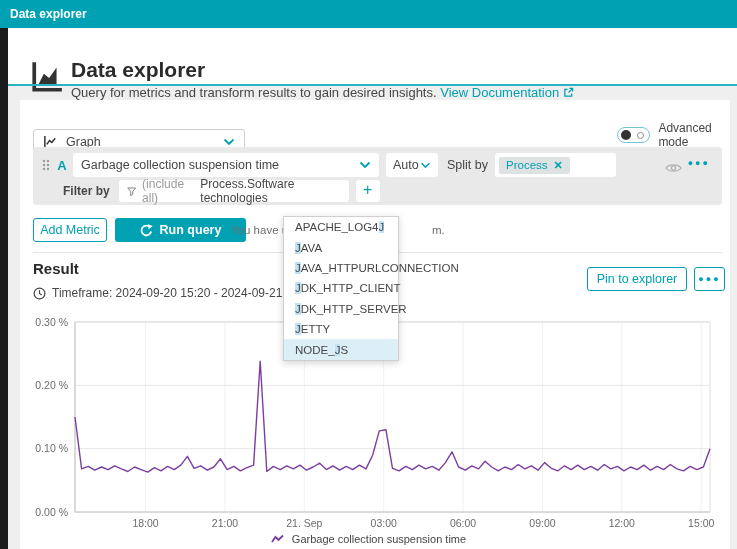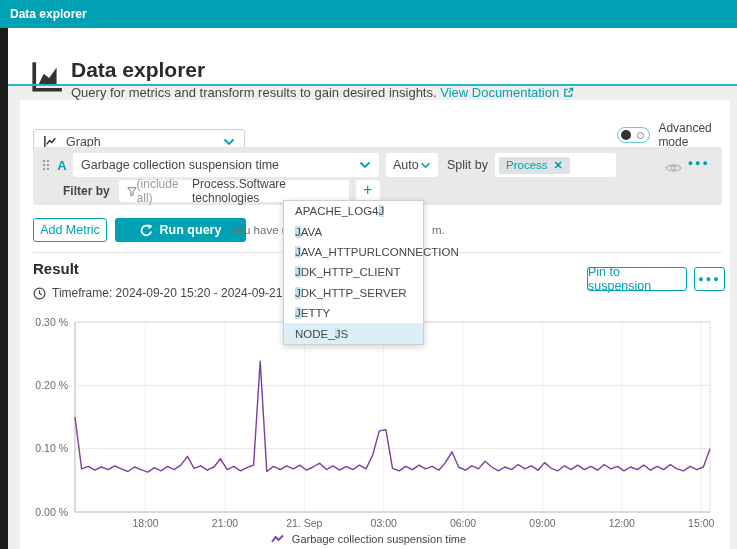--- a/index.html
+++ b/index.html
@@ -47,21 +47,21 @@
   .splitby-label { margin-left:9px; font-size:12.5px; }
   .split-input { margin-left:7px; width:121px; height:24px; background:#fff; border-radius:3px; display:flex; align-items:center; padding:0 4px; cursor:text; }
   .chip { background:#dfe2e3; border-radius:2px; height:17px; display:flex; align-items:center; gap:6px;
           padding:0 7px; font-size:11.5px; color:#00a1b2; cursor:pointer; }
   .chip-x { color:#00a1b2; font-size:11px; font-weight:bold; cursor:pointer; }
   .eye-btn { position:absolute; right:40px; top:10px; cursor:pointer; }
   .dots-btn { position:absolute; right:12px; top:6px; color:#00a1b2; font-size:9px; letter-spacing:2px; cursor:pointer; }
   .filter-row { position:absolute; left:0; top:33px; width:100%; height:22px; display:flex; align-items:center; }
   .filterby-label { margin-left:30px; font-size:12px; font-weight:bold; }
   .filter-input { margin-left:9px; width:230px; height:22px; background:#fff; border-radius:3px; display:flex;
-                  align-items:center; padding:0 8px; font-size:12px; cursor:text; }
+                  align-items:center; gap:6px; padding:0 8px; font-size:12px; cursor:text; }
   .inc-all { color:#9b9b9b; }
   .filter-val { color:#454646; }
   .plus-btn { margin-left:7px; width:24px; height:22px; background:#fff; border-radius:3px; color:#00a1b2;
               font-size:16px; line-height:20px; text-align:center; cursor:pointer; }
 
   
   .btn-outline { position:absolute; background:#fff; border:1px solid #00a1b2; border-radius:3px; color:#00a1b2;
                  font-size:12.5px; display:flex; align-items:center; justify-content:center; cursor:pointer; }
   .add-metric { left:33px; top:218px; width:74px; height:24px; }
   .run-query { position:absolute; left:115px; top:218px; width:131px; height:24px; background:#00a1b2; border-radius:3px;
@@ -76,21 +76,21 @@
   .timeframe { position:absolute; left:33px; top:286px; display:flex; align-items:center; gap:6px; font-size:12px; color:#454646; }
   .pin-btn { left:587px; top:267px; width:100px; height:24px; }
   .more-btn { left:694px; top:267px; width:31px; height:24px; font-size:9px; letter-spacing:2px; }
 
   
   .chart-svg { position:absolute; left:0; top:0; width:737px; height:549px; pointer-events:none; }
   .legend { position:absolute; left:0; top:533px; width:737px; display:flex; justify-content:center; align-items:center;
             gap:7px; font-size:11px; color:#454646; }
 
   
-  .dropdown { position:absolute; left:283px; top:200px; width:141px; background:#fff; border:1px solid #cfcfcf;
+  .dropdown { position:absolute; left:283px; top:216px; width:116px; background:#fff; border:1px solid #cfcfcf;
               box-shadow:0 2px 7px rgba(0,0,0,.18); z-index:20; }
   .dd-item { height:20.4px; display:flex; align-items:center; padding:0 11px; font-size:11.5px; color:#454646; cursor:pointer; white-space:nowrap; }
   .dd-item.selected { background:#ddeff6; }
   .dd-item .match { background:#bfe3f4; }
 </style>
 </head>
 <body>
 
 <div class="screen">
 
@@ -202,21 +202,21 @@
   <div class="divider"></div>
 
   <div class="result-title">Result</div>
   <div class="timeframe">
     <svg width="13" height="13" viewBox="0 0 14 14">
       <circle cx="7" cy="7" r="5.8" fill="none" stroke="#454646" stroke-width="1.3"></circle>
       <path d="M7 3.6V7l2.4 1.6" fill="none" stroke="#454646" stroke-width="1.3"></path>
     </svg>
     <span>Timeframe: 2024-09-20 15:20 - 2024-09-21 15:20</span>
   </div>
-  <div class="btn-outline pin-btn">Pin to suspension</div>
+  <div class="btn-outline pin-btn">Pin to explorer</div>
   <div class="btn-outline more-btn">●●●</div>
 
   <svg class="chart-svg" id="chart">
       <line x1="145.56437499999998" y1="322" x2="145.56437499999998" y2="512" stroke="#f1f1f1" stroke-width="1"></line>
       <line x1="224.939375" y1="322" x2="224.939375" y2="512" stroke="#f1f1f1" stroke-width="1"></line>
       <line x1="304.314375" y1="322" x2="304.314375" y2="512" stroke="#f1f1f1" stroke-width="1"></line>
       <line x1="383.689375" y1="322" x2="383.689375" y2="512" stroke="#f1f1f1" stroke-width="1"></line>
       <line x1="463.06437500000004" y1="322" x2="463.06437500000004" y2="512" stroke="#f1f1f1" stroke-width="1"></line>
       <line x1="542.439375" y1="322" x2="542.439375" y2="512" stroke="#f1f1f1" stroke-width="1"></line>
       <line x1="621.814375" y1="322" x2="621.814375" y2="512" stroke="#f1f1f1" stroke-width="1"></line>

